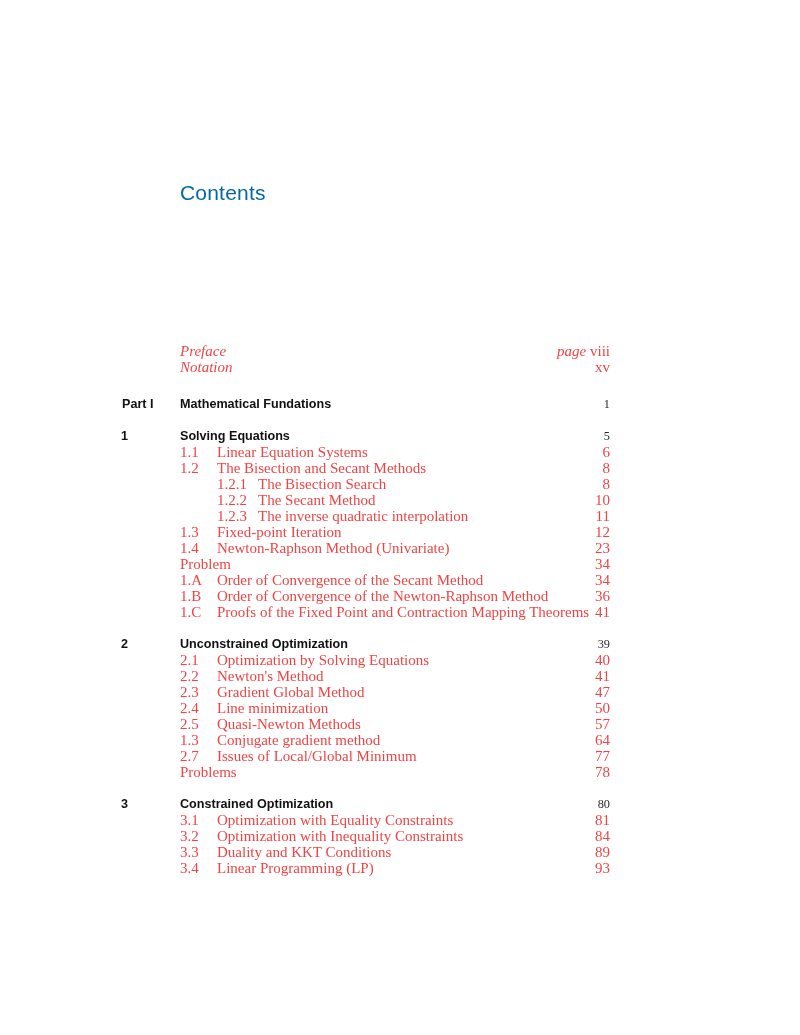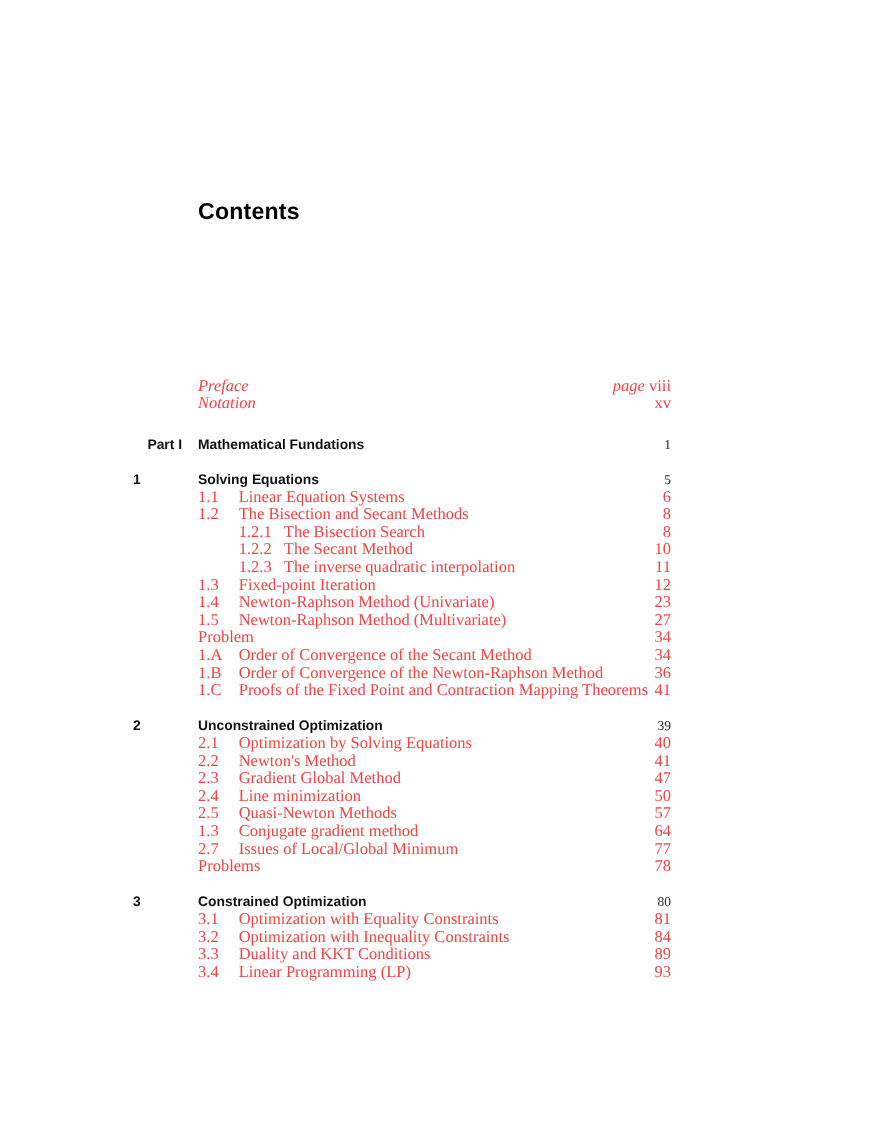--- a/index.html
+++ b/index.html
@@ -23,24 +23,24 @@
     height: 1035px;
     background: #ffffff;
   }
 
   
   .contents-title {
     position: absolute;
     left: 180px;
     top: 181px;
     font-family: "Liberation Sans", "DejaVu Sans", sans-serif;
-    font-weight: bold;
+    font-weight: normal;
     font-size: 21px;
     letter-spacing: 0.2px;
-    color: #000000;
+    color: #0369a1;
   }
 
   
   .toc {
     position: absolute;
     left: 118px;
     top: 343px;
     width: 492px;
   }
 
@@ -79,21 +79,21 @@
   }
 
   
   .row.part {
     height: 16px;
     font-family: "Liberation Sans", "DejaVu Sans", sans-serif;
     font-weight: bold;
     font-size: 12.6px;
     color: #111111;
   }
-  .row.part .num { left: 16px; text-align: center; }
+  .row.part .num { left: 4px; text-align: center; }
   .row.part .label { left: 62px; }
   .row.part .pg {
     font-family: "Liberation Serif", "DejaVu Serif", serif;
     font-weight: normal;
     font-size: 12.3px;
     color: #2a2a2a;
   }
 
   
   .row.chapter {
@@ -184,25 +184,20 @@
       <div class="row section">
         <span class="num">1.3</span>
         <span class="label">Fixed-point Iteration</span>
         <span class="pg">12</span>
       </div>
       <div class="row section">
         <span class="num">1.4</span>
         <span class="label">Newton-Raphson Method (Univariate)</span>
         <span class="pg">23</span>
       </div>
-      <div class="row section">
-        <span class="num">1.5</span>
-        <span class="label">Newton-Raphson Method (Multivariate)</span>
-        <span class="pg">27</span>
-      </div>
       <div class="row plain">
         <span class="num"></span>
         <span class="label">Problem</span>
         <span class="pg">34</span>
       </div>
       <div class="row section">
         <span class="num">1.A</span>
         <span class="label">Order of Convergence of the Secant Method</span>
         <span class="pg">34</span>
       </div>

